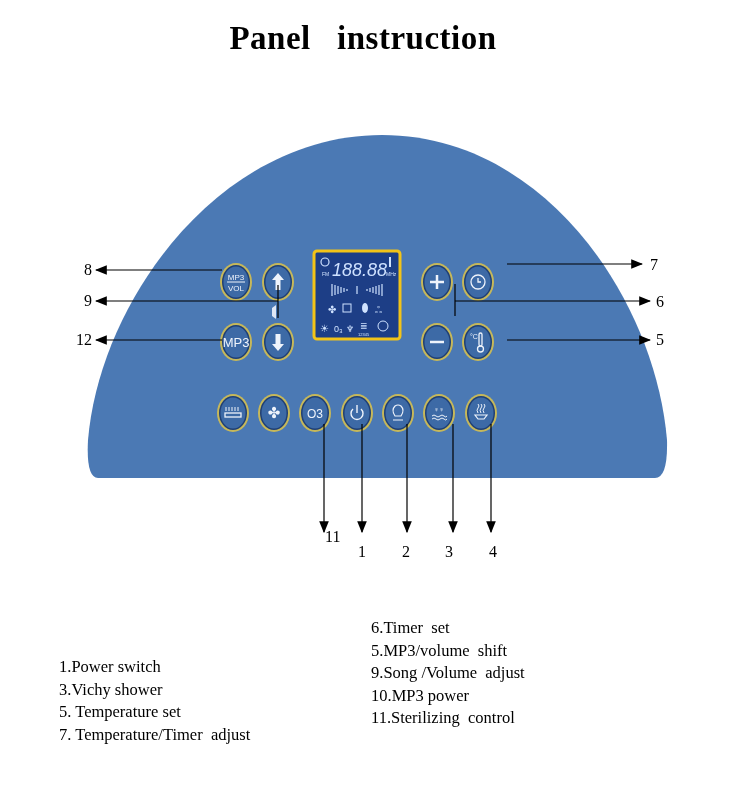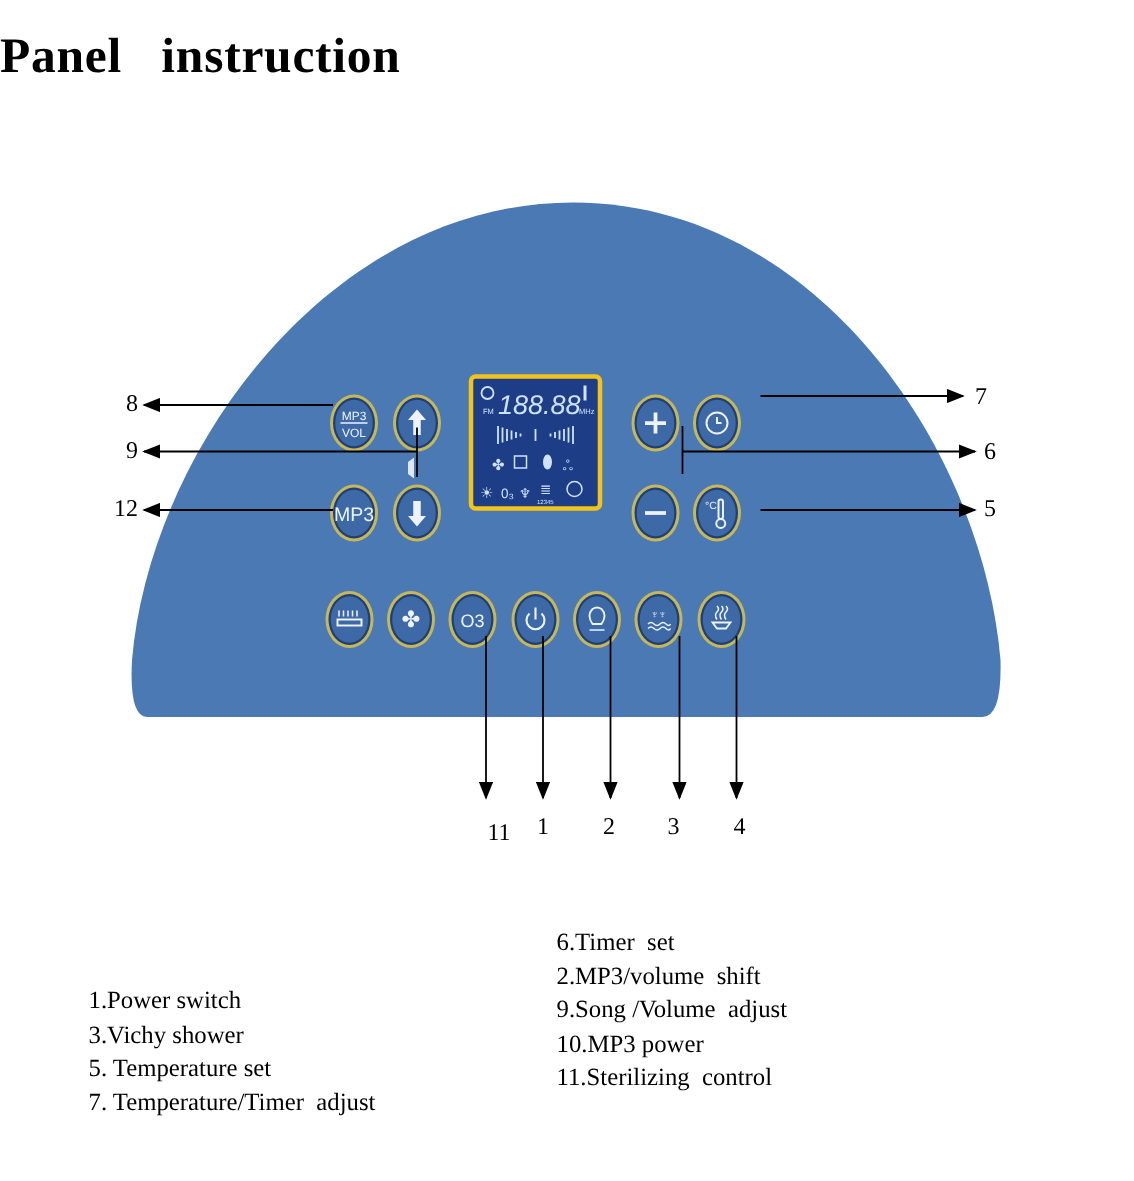--- a/index.html
+++ b/index.html
@@ -1,17 +1,17 @@
 <!DOCTYPE html>
 <html><head>
 <meta charset="utf-8">
 <style>
   html, body { margin:0; padding:0; background:#ffffff; }
   body { width:756px; height:787px; position:relative; overflow:hidden; font-family:"Liberation Serif", serif; color:#000; }
-  .title { position:absolute; left:0; width:726px; top:20px; font-size:33px; font-weight:bold; letter-spacing:0.5px; }
+  .title { position:absolute; left:0; width:726px; top:20px; text-align:center; font-size:33px; font-weight:bold; letter-spacing:0.5px; }
   .title span { white-space:pre; }
   svg.panel { position:absolute; left:0; top:0; }
   .num { position:absolute; font-size:16px; font-family:"Liberation Serif", serif; }
   .legend { position:absolute; font-size:16.5px; line-height:22.6px; }
   .legend div { white-space:pre; }
   .btn-label { font-family:"Liberation Sans", sans-serif; }
 </style>
 </head>
 <body>
 
@@ -211,31 +211,31 @@
     <line x1="491" y1="424" x2="491" y2="532" marker-end="url(#ah)"></line>
   </g>
 </svg>
 
 <div class="num" style="left:84px;top:261px">8</div>
 <div class="num" style="left:84px;top:292px">9</div>
 <div class="num" style="left:76px;top:331px">12</div>
 <div class="num" style="left:650px;top:256px">7</div>
 <div class="num" style="left:656px;top:293px">6</div>
 <div class="num" style="left:656px;top:331px">5</div>
-<div class="num" style="left:325px;top:547px">11</div>
+<div class="num" style="left:325px;top:528px">11</div>
 <div class="num" style="left:358px;top:543px">1</div>
 <div class="num" style="left:402px;top:543px">2</div>
 <div class="num" style="left:445px;top:543px">3</div>
 <div class="num" style="left:489px;top:543px">4</div>
 
 <div class="legend" style="left:59px;top:656px">
   <div>1.Power switch</div>
   <div>3.Vichy shower</div>
   <div>5. Temperature set</div>
   <div>7. Temperature/Timer  adjust</div>
 </div>
 <div class="legend" style="left:371px;top:617px">
   <div>6.Timer  set</div>
-  <div>2.MP3/volume  shift</div>
+  <div>5.MP3/volume  shift</div>
   <div>9.Song /Volume  adjust</div>
   <div>10.MP3 power</div>
   <div>11.Sterilizing  control</div>
 </div>
 
 </body></html>

